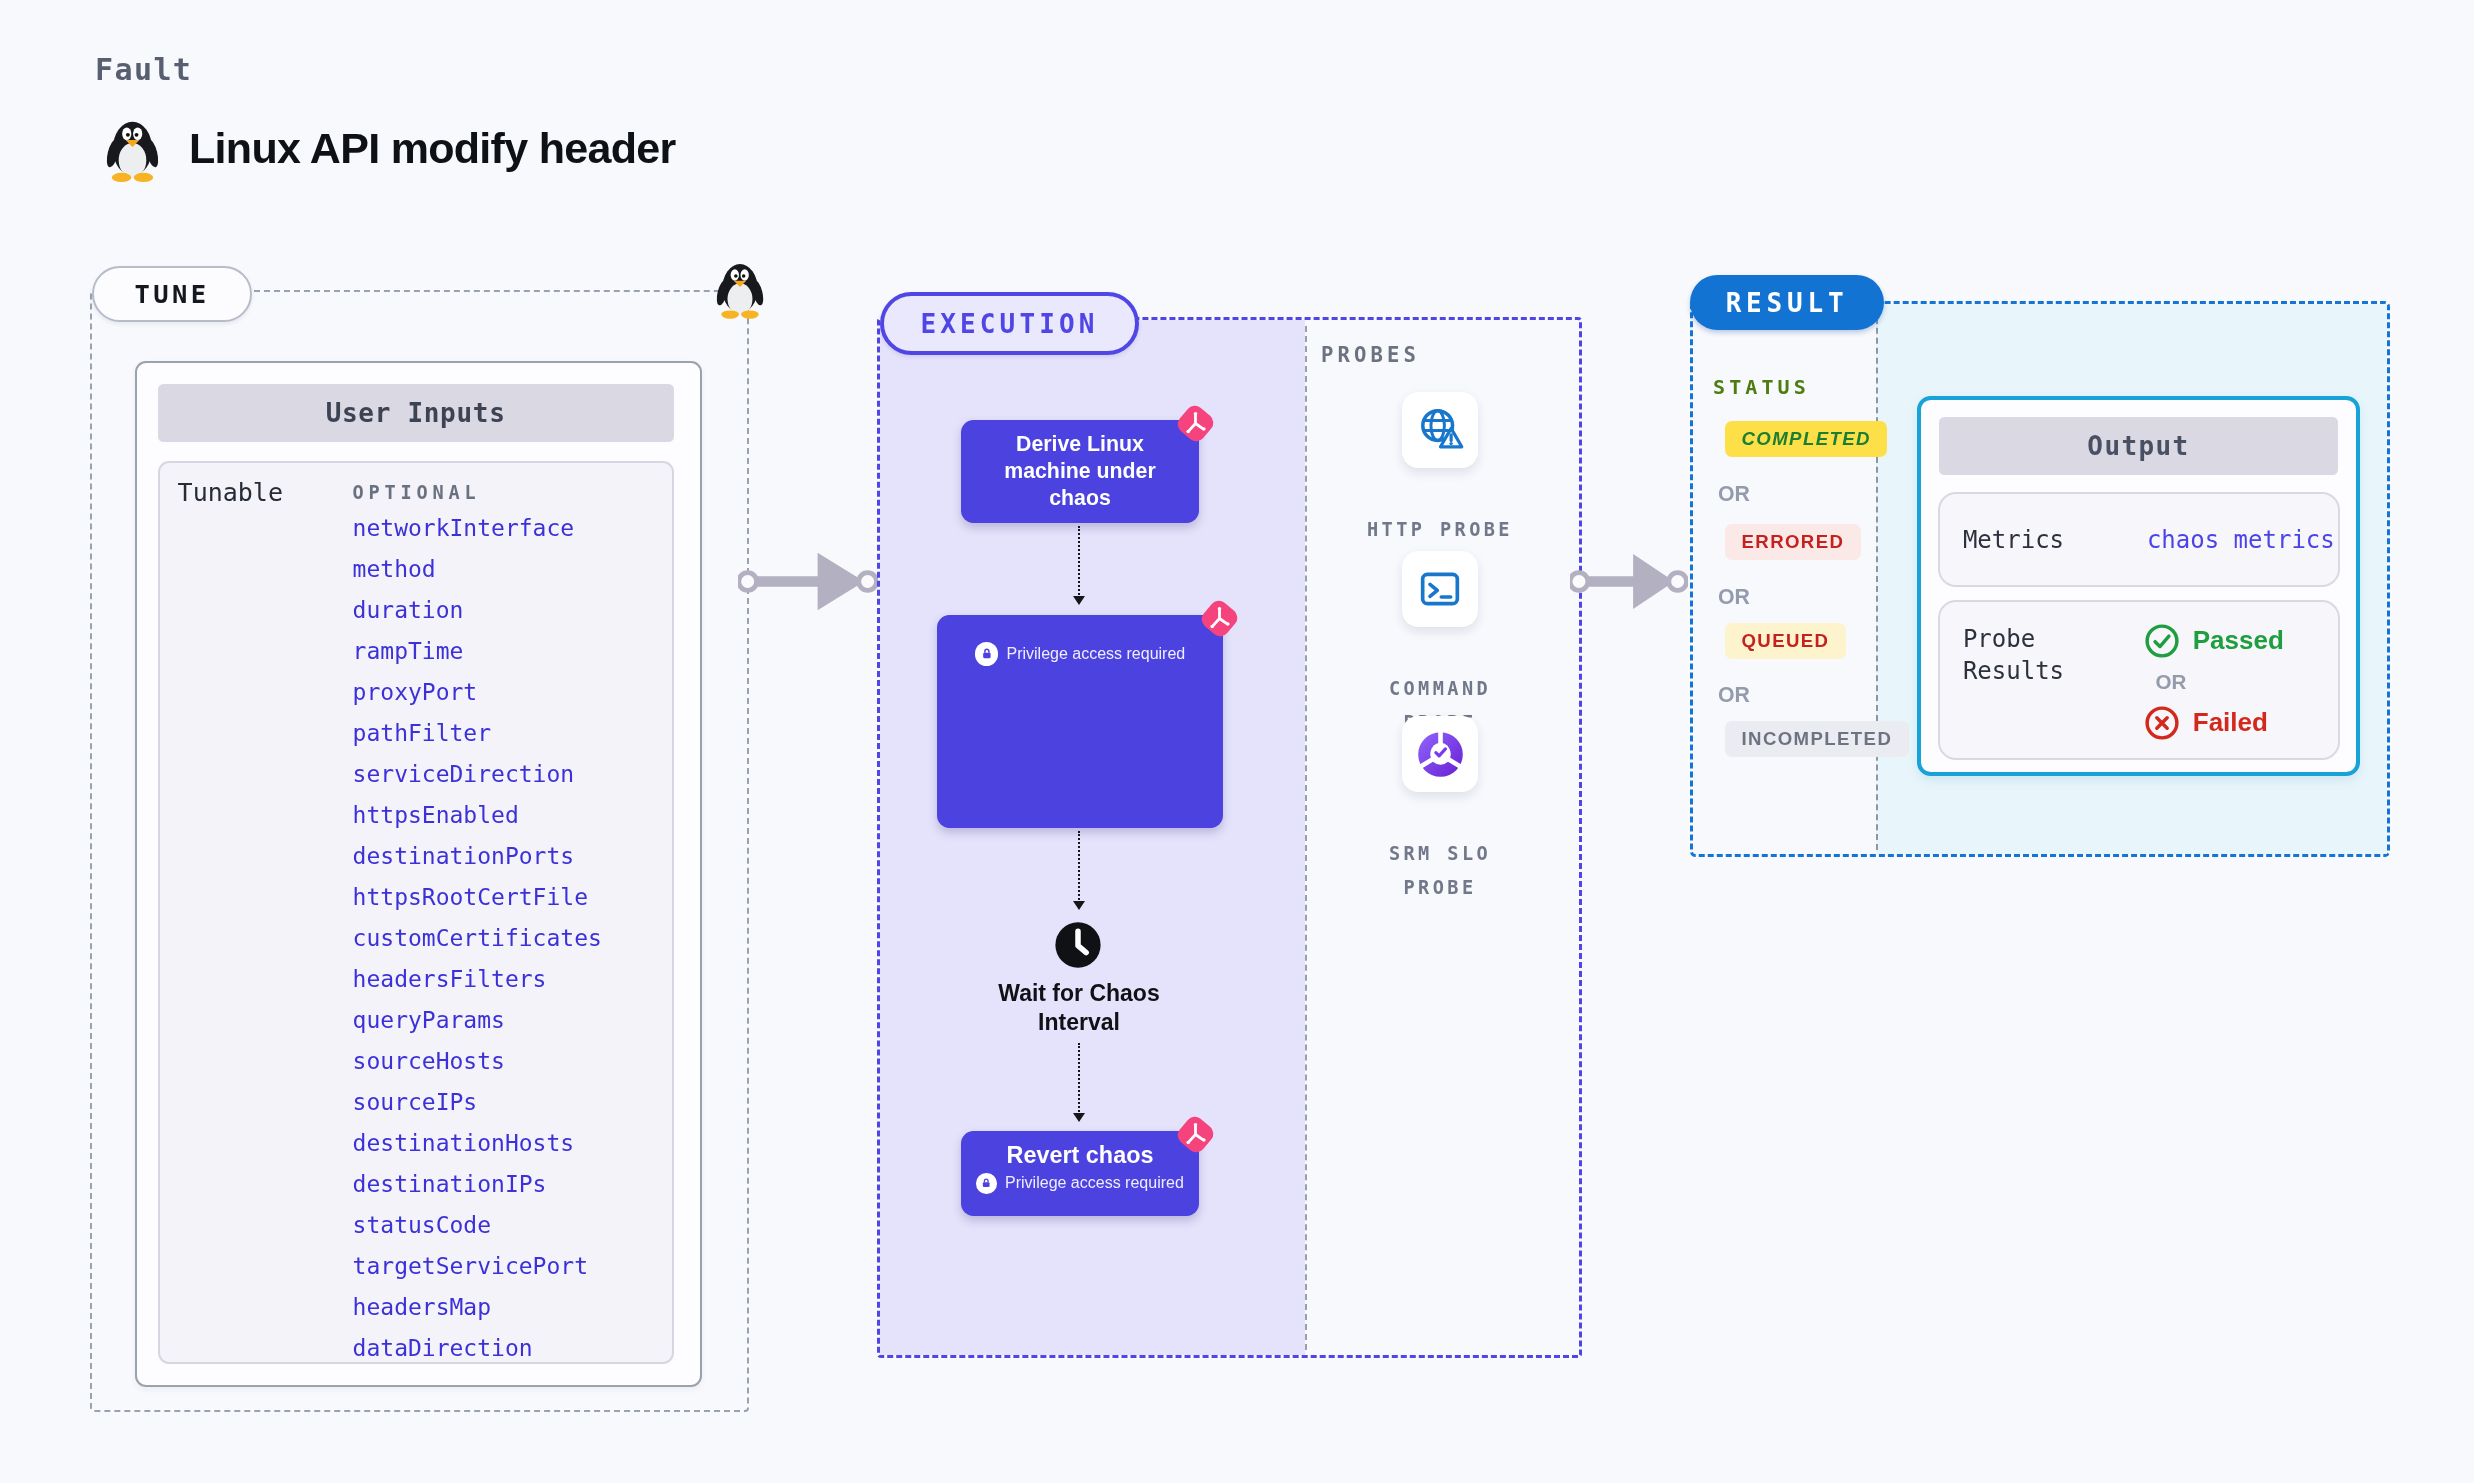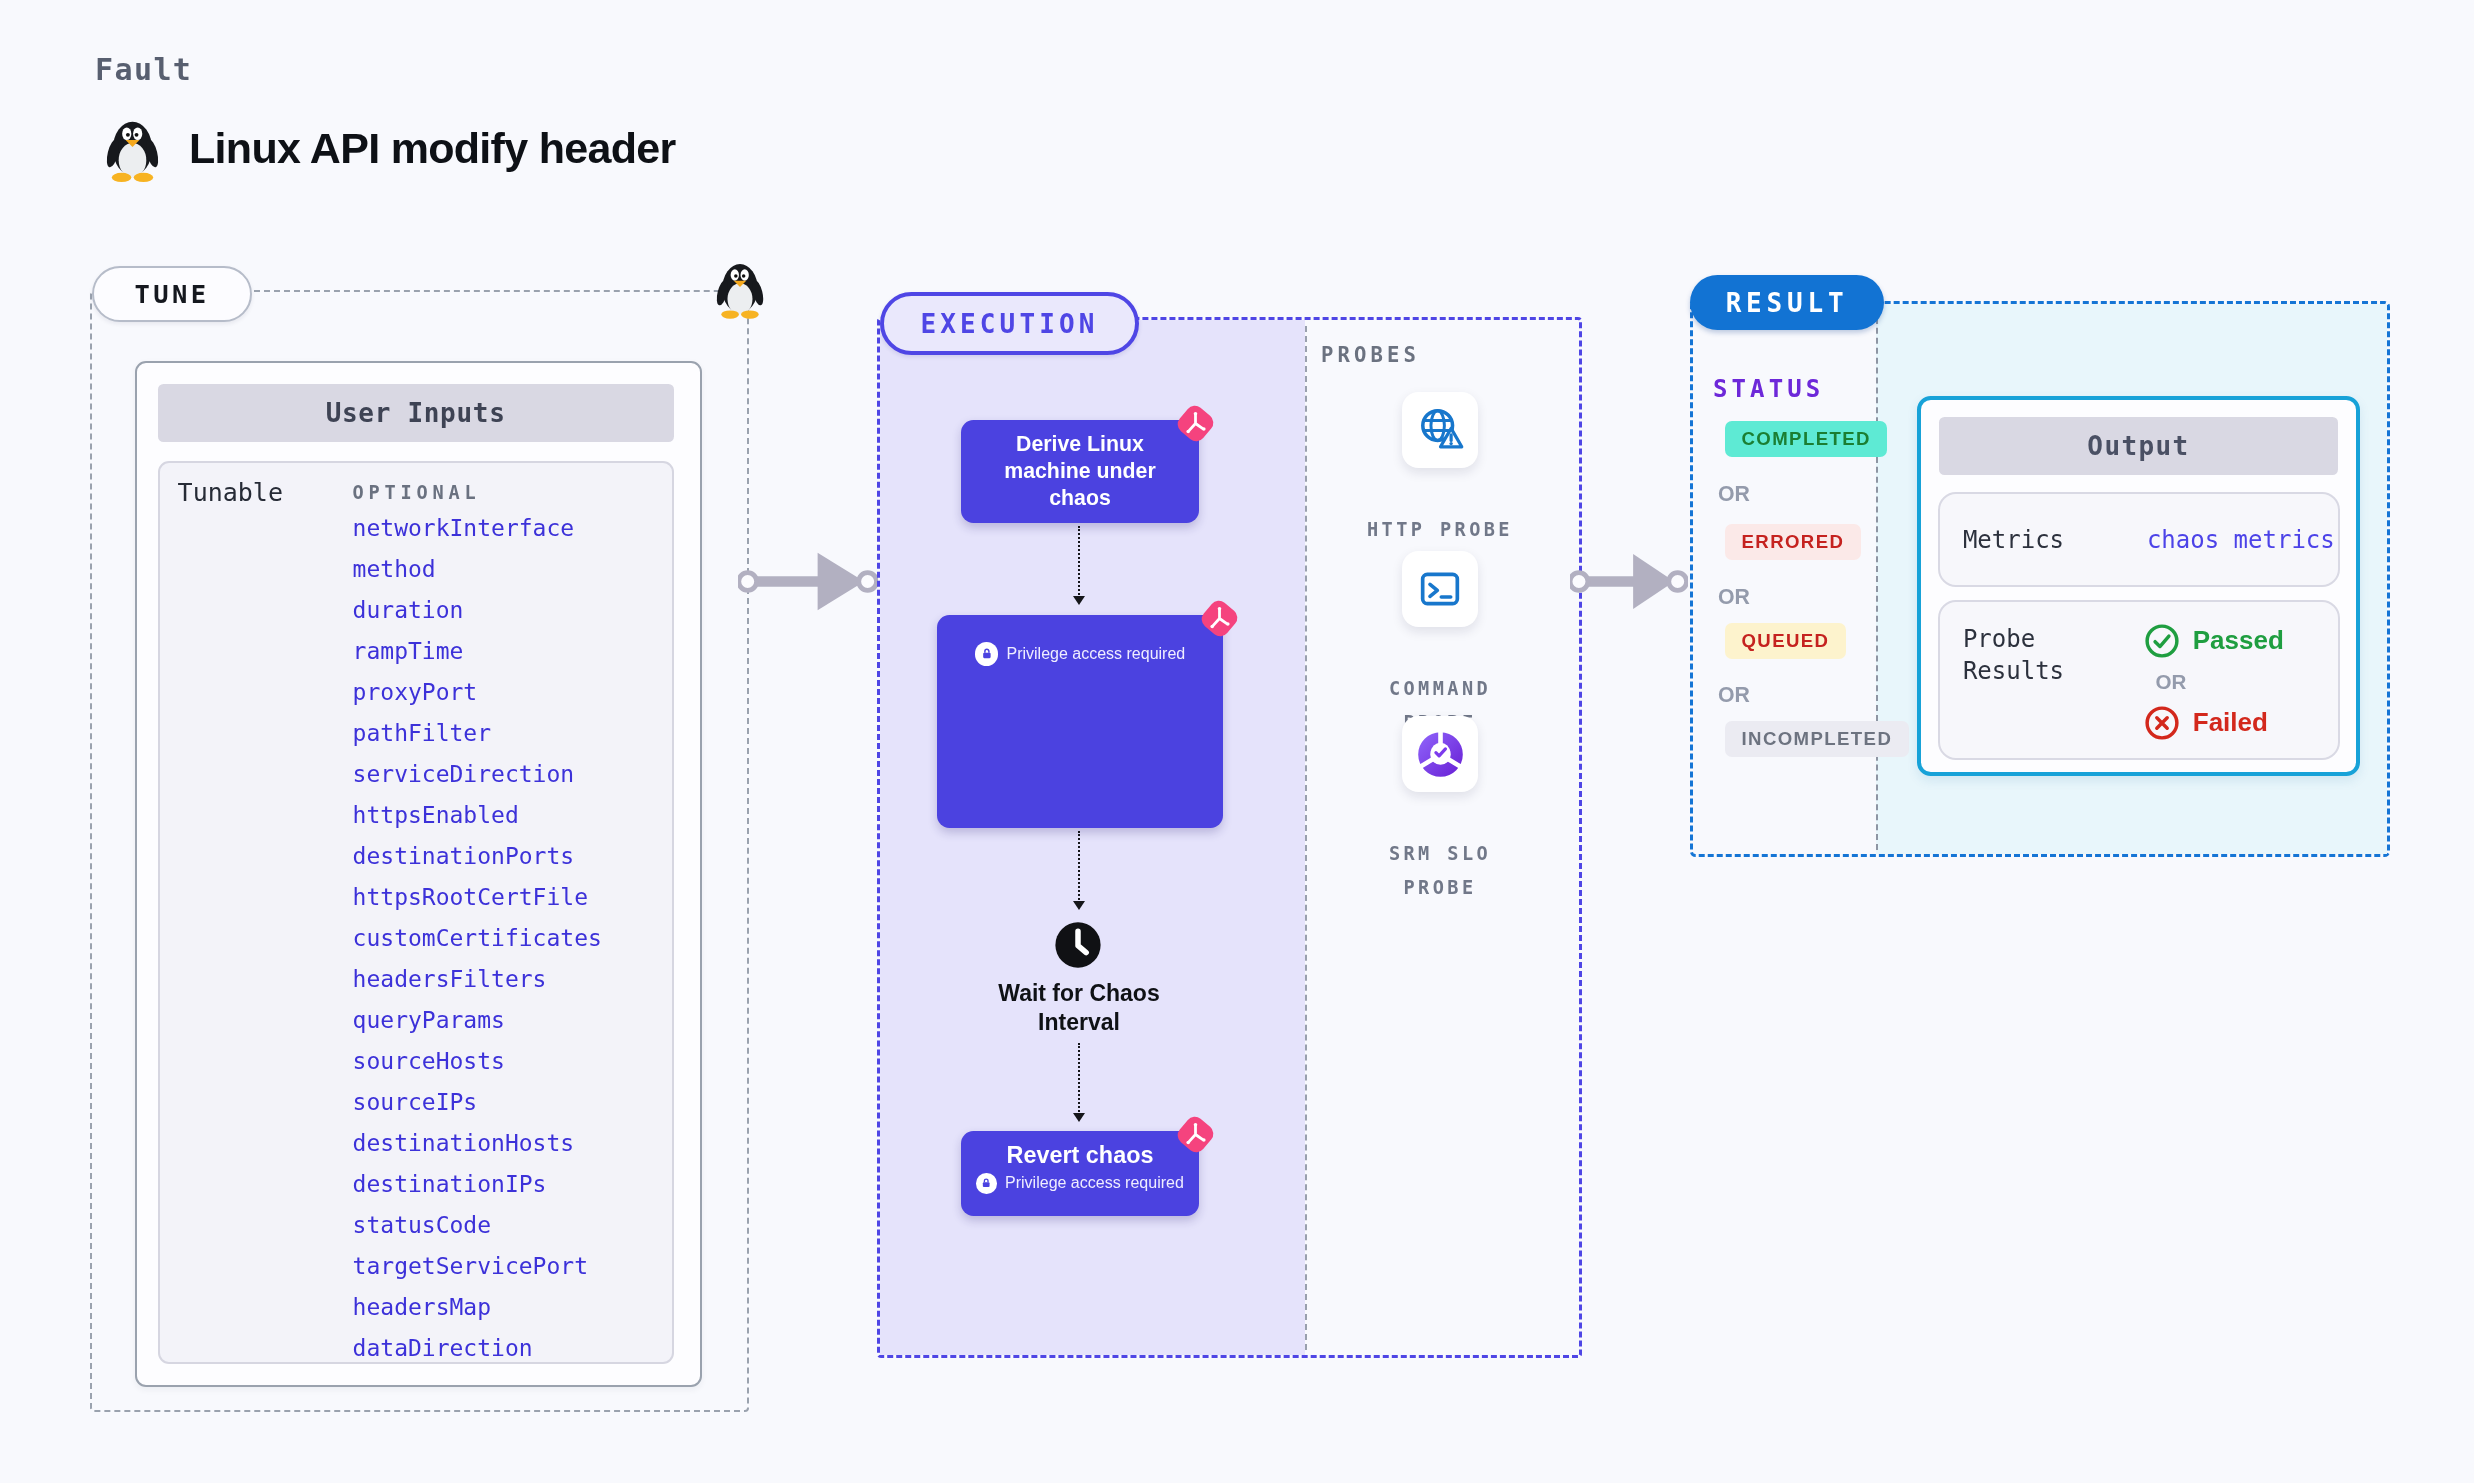--- a/index.html
+++ b/index.html
@@ -93,24 +93,24 @@
   .result-box{left:1690px;top:301px;width:694px;height:550px;
               border:3.4px dashed #1575d5;border-radius:5.5px;}
   .cyan-area{position:absolute;left:183px;top:0;right:0;bottom:0;background:#e8f6fb;}
   .result-divider{position:absolute;left:183px;top:4.1px;height:calc(100% - 8.3px);
                   width:0;border-left:2.1px dashed #8e95a3;}
   .result-pill{left:1690px;top:275px;width:194px;height:55px;background:#1273d3;border-radius:32px;
                display:flex;align-items:center;justify-content:center;box-shadow:0 2.8px 5.5px rgba(10,60,140,.25);}
   .result-pill span{font-family:"DejaVu Sans Mono",monospace;font-size:26px;font-weight:700;
                     color:#ffffff;letter-spacing:4.8px;}
   .status-label{left:1713px;top:375px;font-family:"DejaVu Sans Mono",monospace;
-                font-size:24px;font-weight:700;color:#6d28d9;letter-spacing:4.1px;}
+                font-size:20px;font-weight:700;color:#4d7c0f;letter-spacing:4.1px;}
   .badge{display:inline-block;padding:6.9px 16.5px;border-radius:6.9px;
          font-size:18.6px;font-weight:800;letter-spacing:1.4px;}
-  .b-completed{left:1725px;top:421px;background:#5eead4;color:#1b7e32;}
+  .b-completed{left:1725px;top:421px;background:#fde047;color:#1b7e32;font-style:italic;}
   .b-errored{left:1725px;top:524px;background:#fbe9e8;color:#c5221f;}
   .b-queued{left:1725px;top:623px;background:#fdf3cd;color:#c5221f;}
   .b-incompleted{left:1725px;top:721px;background:#ebebf2;color:#6d7380;}
   .or{font-size:21.3px;font-weight:600;color:#949bac;}
   .or1{left:1718px;top:482px;} .or2{left:1718px;top:585px;} .or3{left:1718px;top:683px;}
 
   .output-card{left:1917px;top:396px;width:443px;height:380px;background:#fdfdff;
                border:4.1px solid #17a2d8;border-radius:13.8px;box-sizing:border-box;
                box-shadow:0 4.1px 11px rgba(10,100,160,.10);}
   .out-header{position:absolute;left:18px;top:16.5px;right:18px;height:58px;background:#d9d8e3;border-radius:5.5px;

